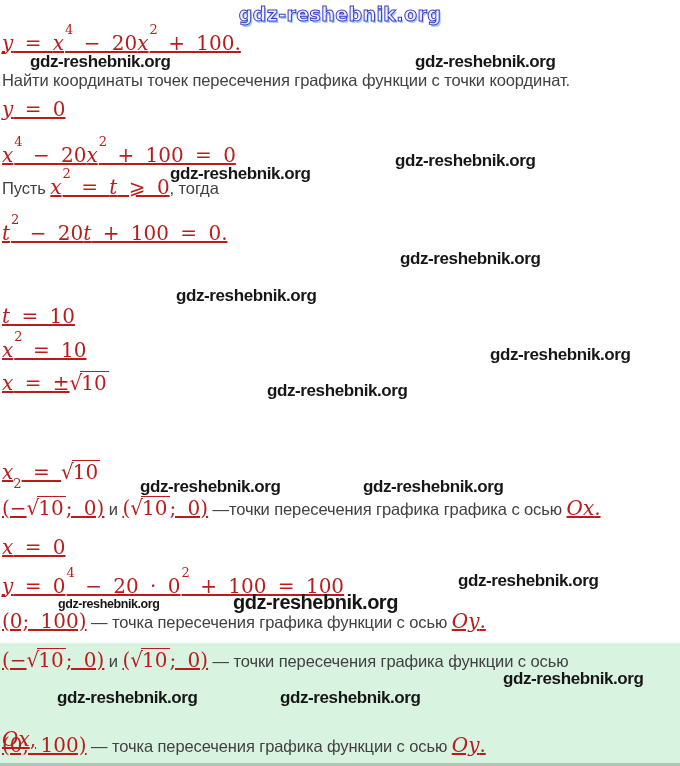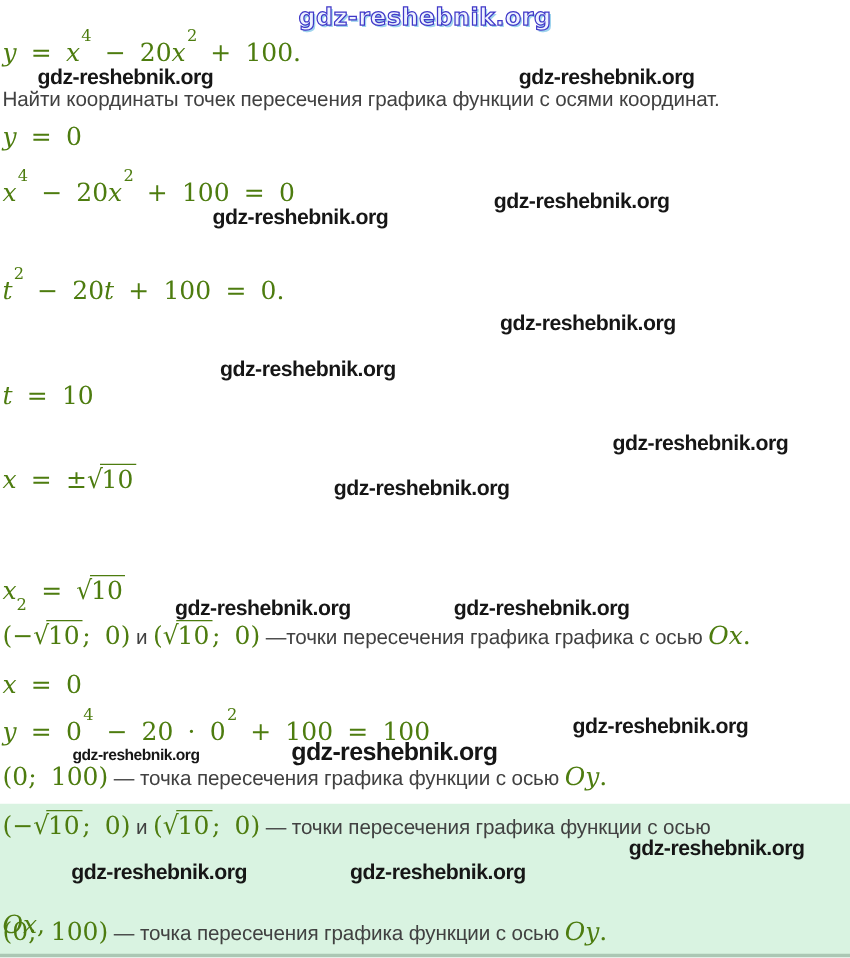--- a/index.html
+++ b/index.html
@@ -24,23 +24,24 @@
     white-space:nowrap;
     color:#414141;
     font-size:16.5px;
     letter-spacing:-0.1px;
     z-index:2;
     line-height:1.25;
   }
   .line .m{
     font-family:"DejaVu Serif",serif;
     font-size:20px;
-    color:#4d7c0f;
+    color:#b91c1c;
     word-spacing:5px;
     letter-spacing:0;
+    text-decoration:underline;
   }
   .line .m i{font-style:italic;}
   .line sup{
     font-size:13px;position:relative;top:-8px;left:1px;
     word-spacing:0;letter-spacing:0;
   }
   .line sub{
     font-size:13px;position:relative;top:4px;
     word-spacing:0;letter-spacing:0;
   }
@@ -77,25 +78,27 @@
 </head>
 <body>
 
 <div class="page">
 
   <div class="answer-box"></div>
 
   <div class="title-wm">gdz-reshebnik.org</div>
 
   <div class="line" style="top:30px"><span class="m"><i>y</i> = <i>x</i><sup>4</sup> − 20<i>x</i><sup>2</sup> + 100.</span></div>
-  <div class="line" style="top:70px"><span class="t">Найти координаты точек пересечения графика функции с осями координат.</span></div>
+  <div class="line" style="top:70px"><span class="t">Найти координаты точек пересечения графика функции с точки координат.</span></div>
   <div class="line" style="top:97px"><span class="m"><i>y</i> = 0</span></div>
   <div class="line" style="top:142px"><span class="m"><i>x</i><sup>4</sup> − 20<i>x</i><sup>2</sup> + 100 = 0</span></div>
+  <div class="line" style="top:174px"><span class="t">Пусть </span><span class="m"><i>x</i><sup>2</sup> = <i>t</i> ⩾ 0</span><span class="t">, тогда</span></div>
   <div class="line" style="top:220px"><span class="m"><i>t</i><sup>2</sup> − 20<i>t</i> + 100 = 0.</span></div>
   <div class="line" style="top:304px"><span class="m"><i>t</i> = 10</span></div>
+  <div class="line" style="top:337px"><span class="m"><i>x</i><sup>2</sup> = 10</span></div>
   <div class="line" style="top:371px"><span class="m"><i>x</i> = ±<span class="sqrt"><span class="rd">√</span><span class="vin">10</span></span></span></div>
   <div class="line" style="top:460px"><span class="m"><i>x</i><sub>2</sub> = <span class="sqrt"><span class="rd">√</span><span class="vin">10</span></span></span></div>
   <div class="line" style="top:496px"><span class="m">(−<span class="sqrt"><span class="rd">√</span><span class="vin">10</span></span>; 0)</span><span class="t"> и </span><span class="m">(<span class="sqrt"><span class="rd">√</span><span class="vin">10</span></span>; 0)</span><span class="t"> —точки пересечения графика графика с осью </span><span class="m"><i>Ox</i>.</span></div>
   <div class="line" style="top:535px"><span class="m"><i>x</i> = 0</span></div>
   <div class="line" style="top:573px"><span class="m"><i>y</i> = 0<sup>4</sup> − 20 · 0<sup>2</sup> + 100 = 100</span></div>
   <div class="line" style="top:609px"><span class="m">(0; 100)</span><span class="t"> — точка пересечения графика функции с осью </span><span class="m"><i>Oy</i>.</span></div>
   <div class="line" style="top:648px"><span class="m">(−<span class="sqrt"><span class="rd">√</span><span class="vin">10</span></span>; 0)</span><span class="t"> и </span><span class="m">(<span class="sqrt"><span class="rd">√</span><span class="vin">10</span></span>; 0)</span><span class="t"> — точки пересечения графика функции с осью</span></div>
   <div class="line" style="top:727px"><span class="m"><i>Ox</i>,</span></div>
   <div class="line" style="top:733px"><span class="m">(0; 100)</span><span class="t"> — точка пересечения графика функции с осью </span><span class="m"><i>Oy</i>.</span></div>
 

